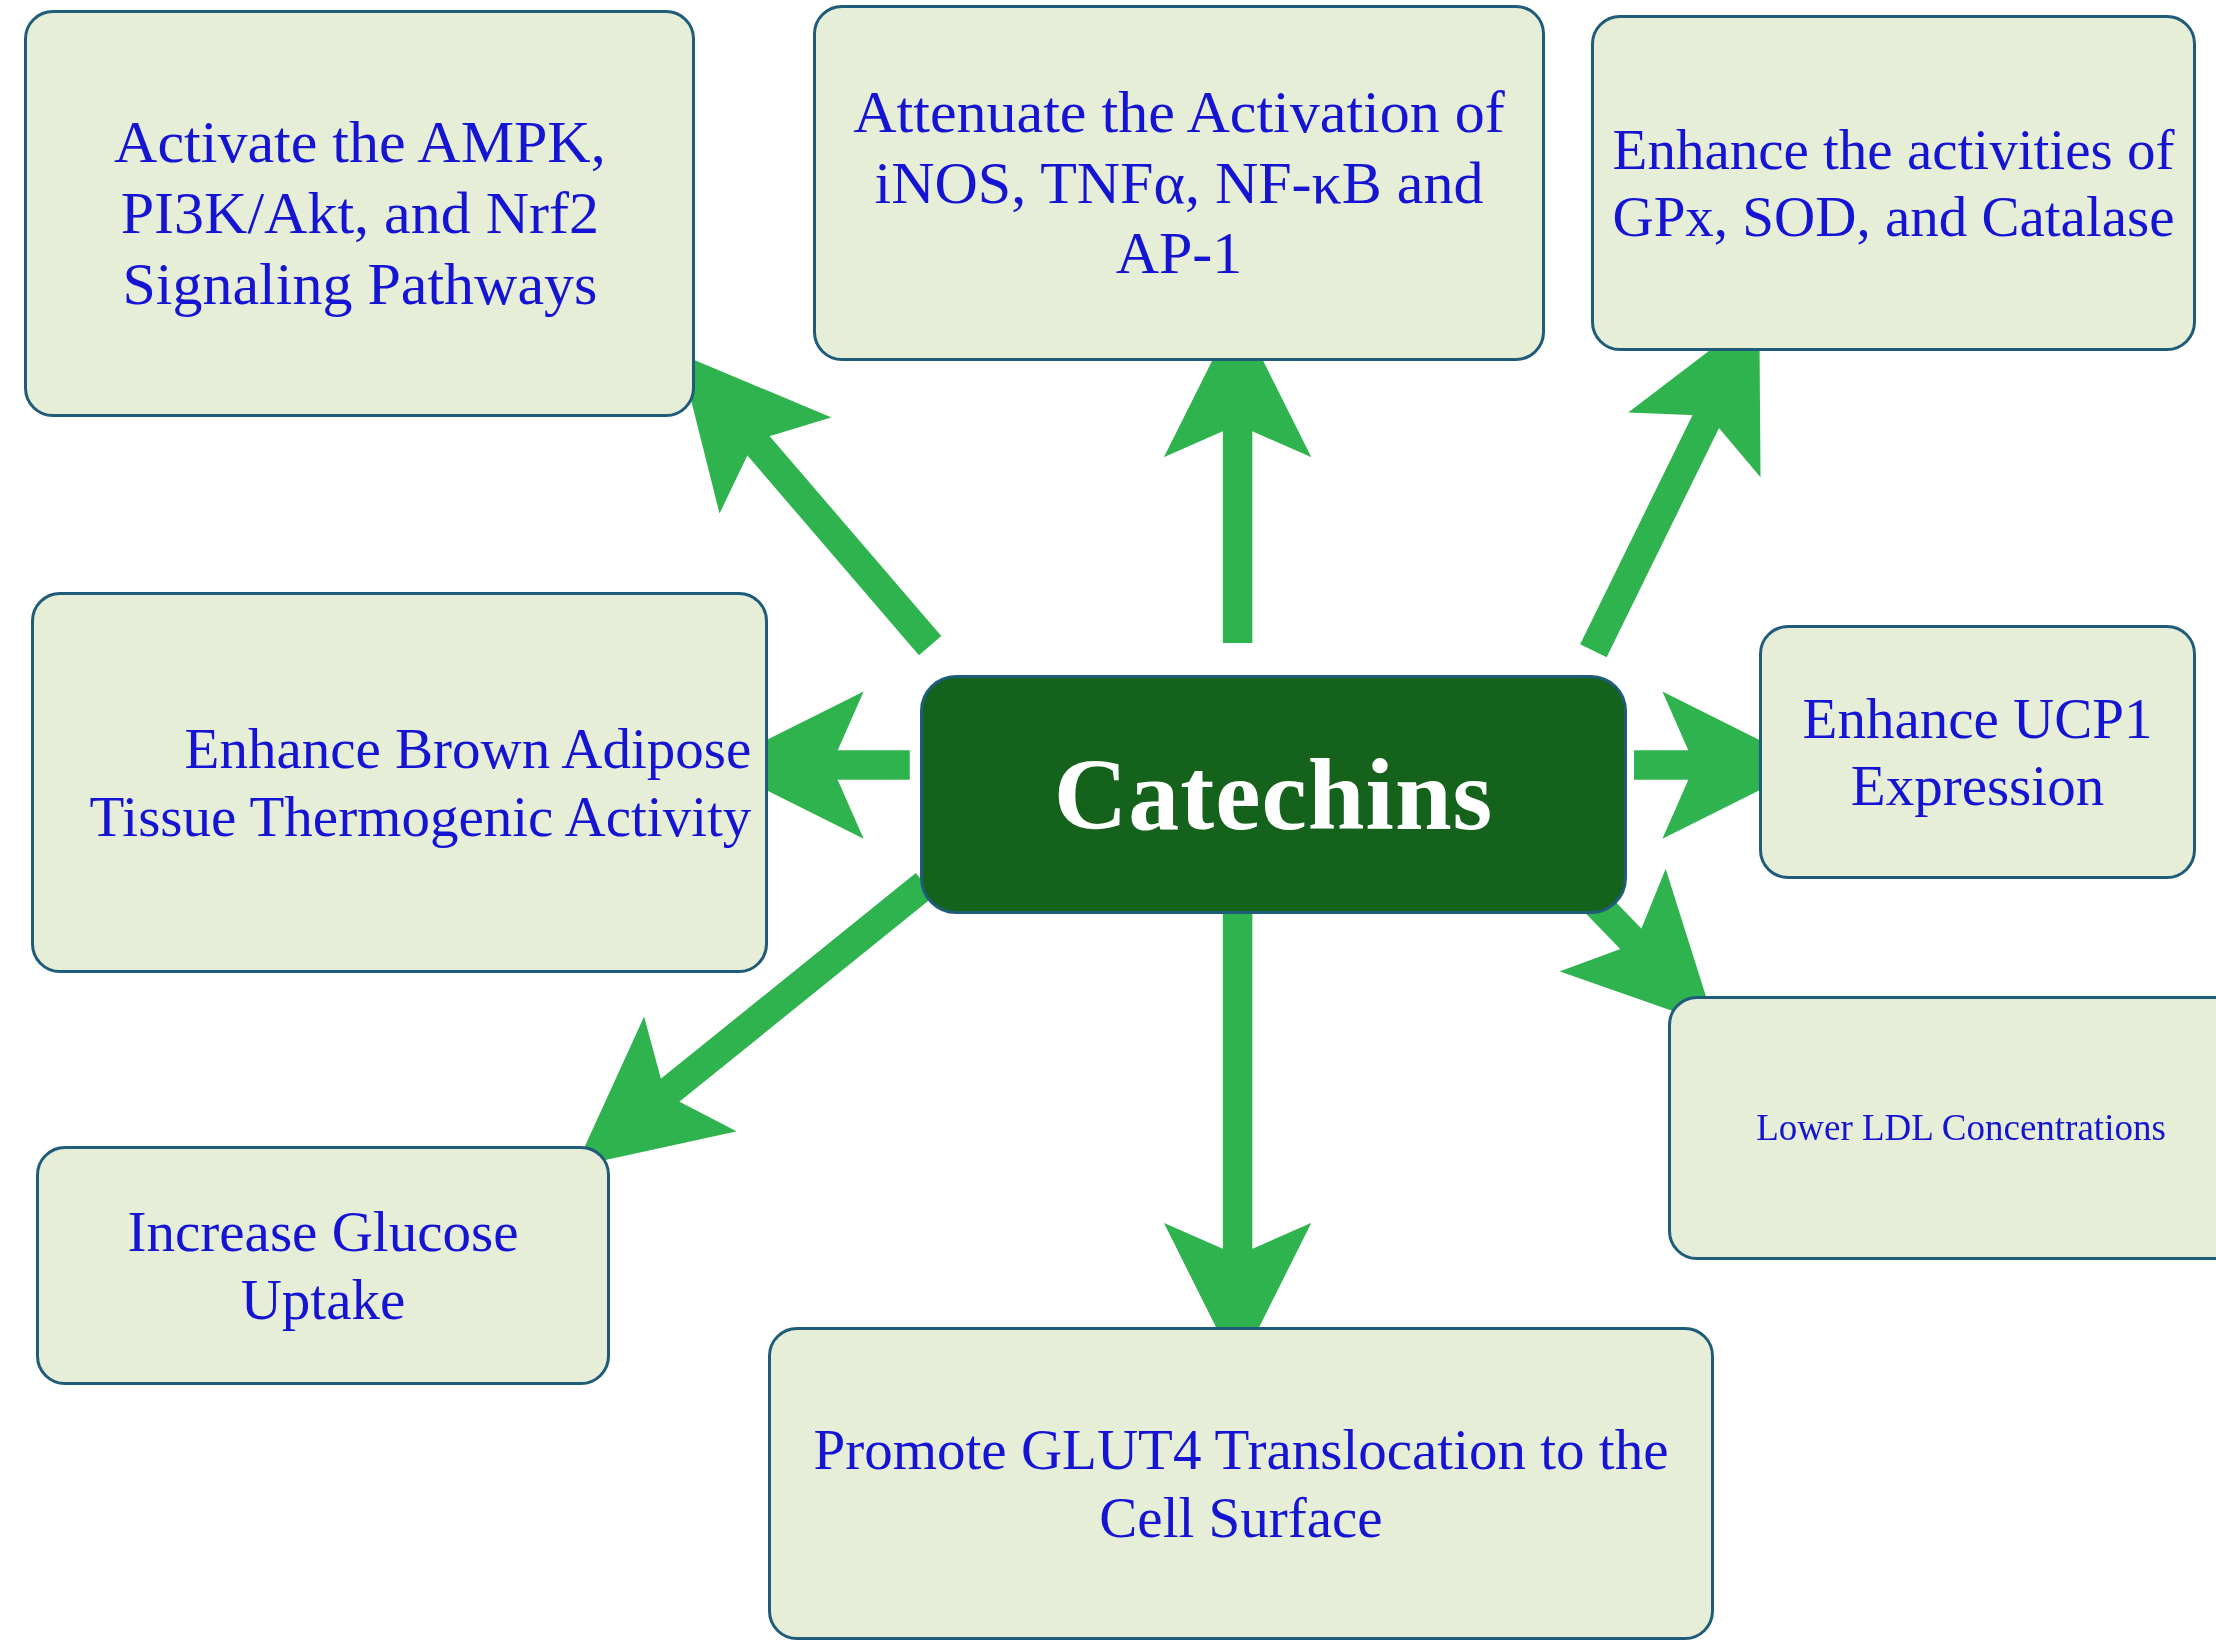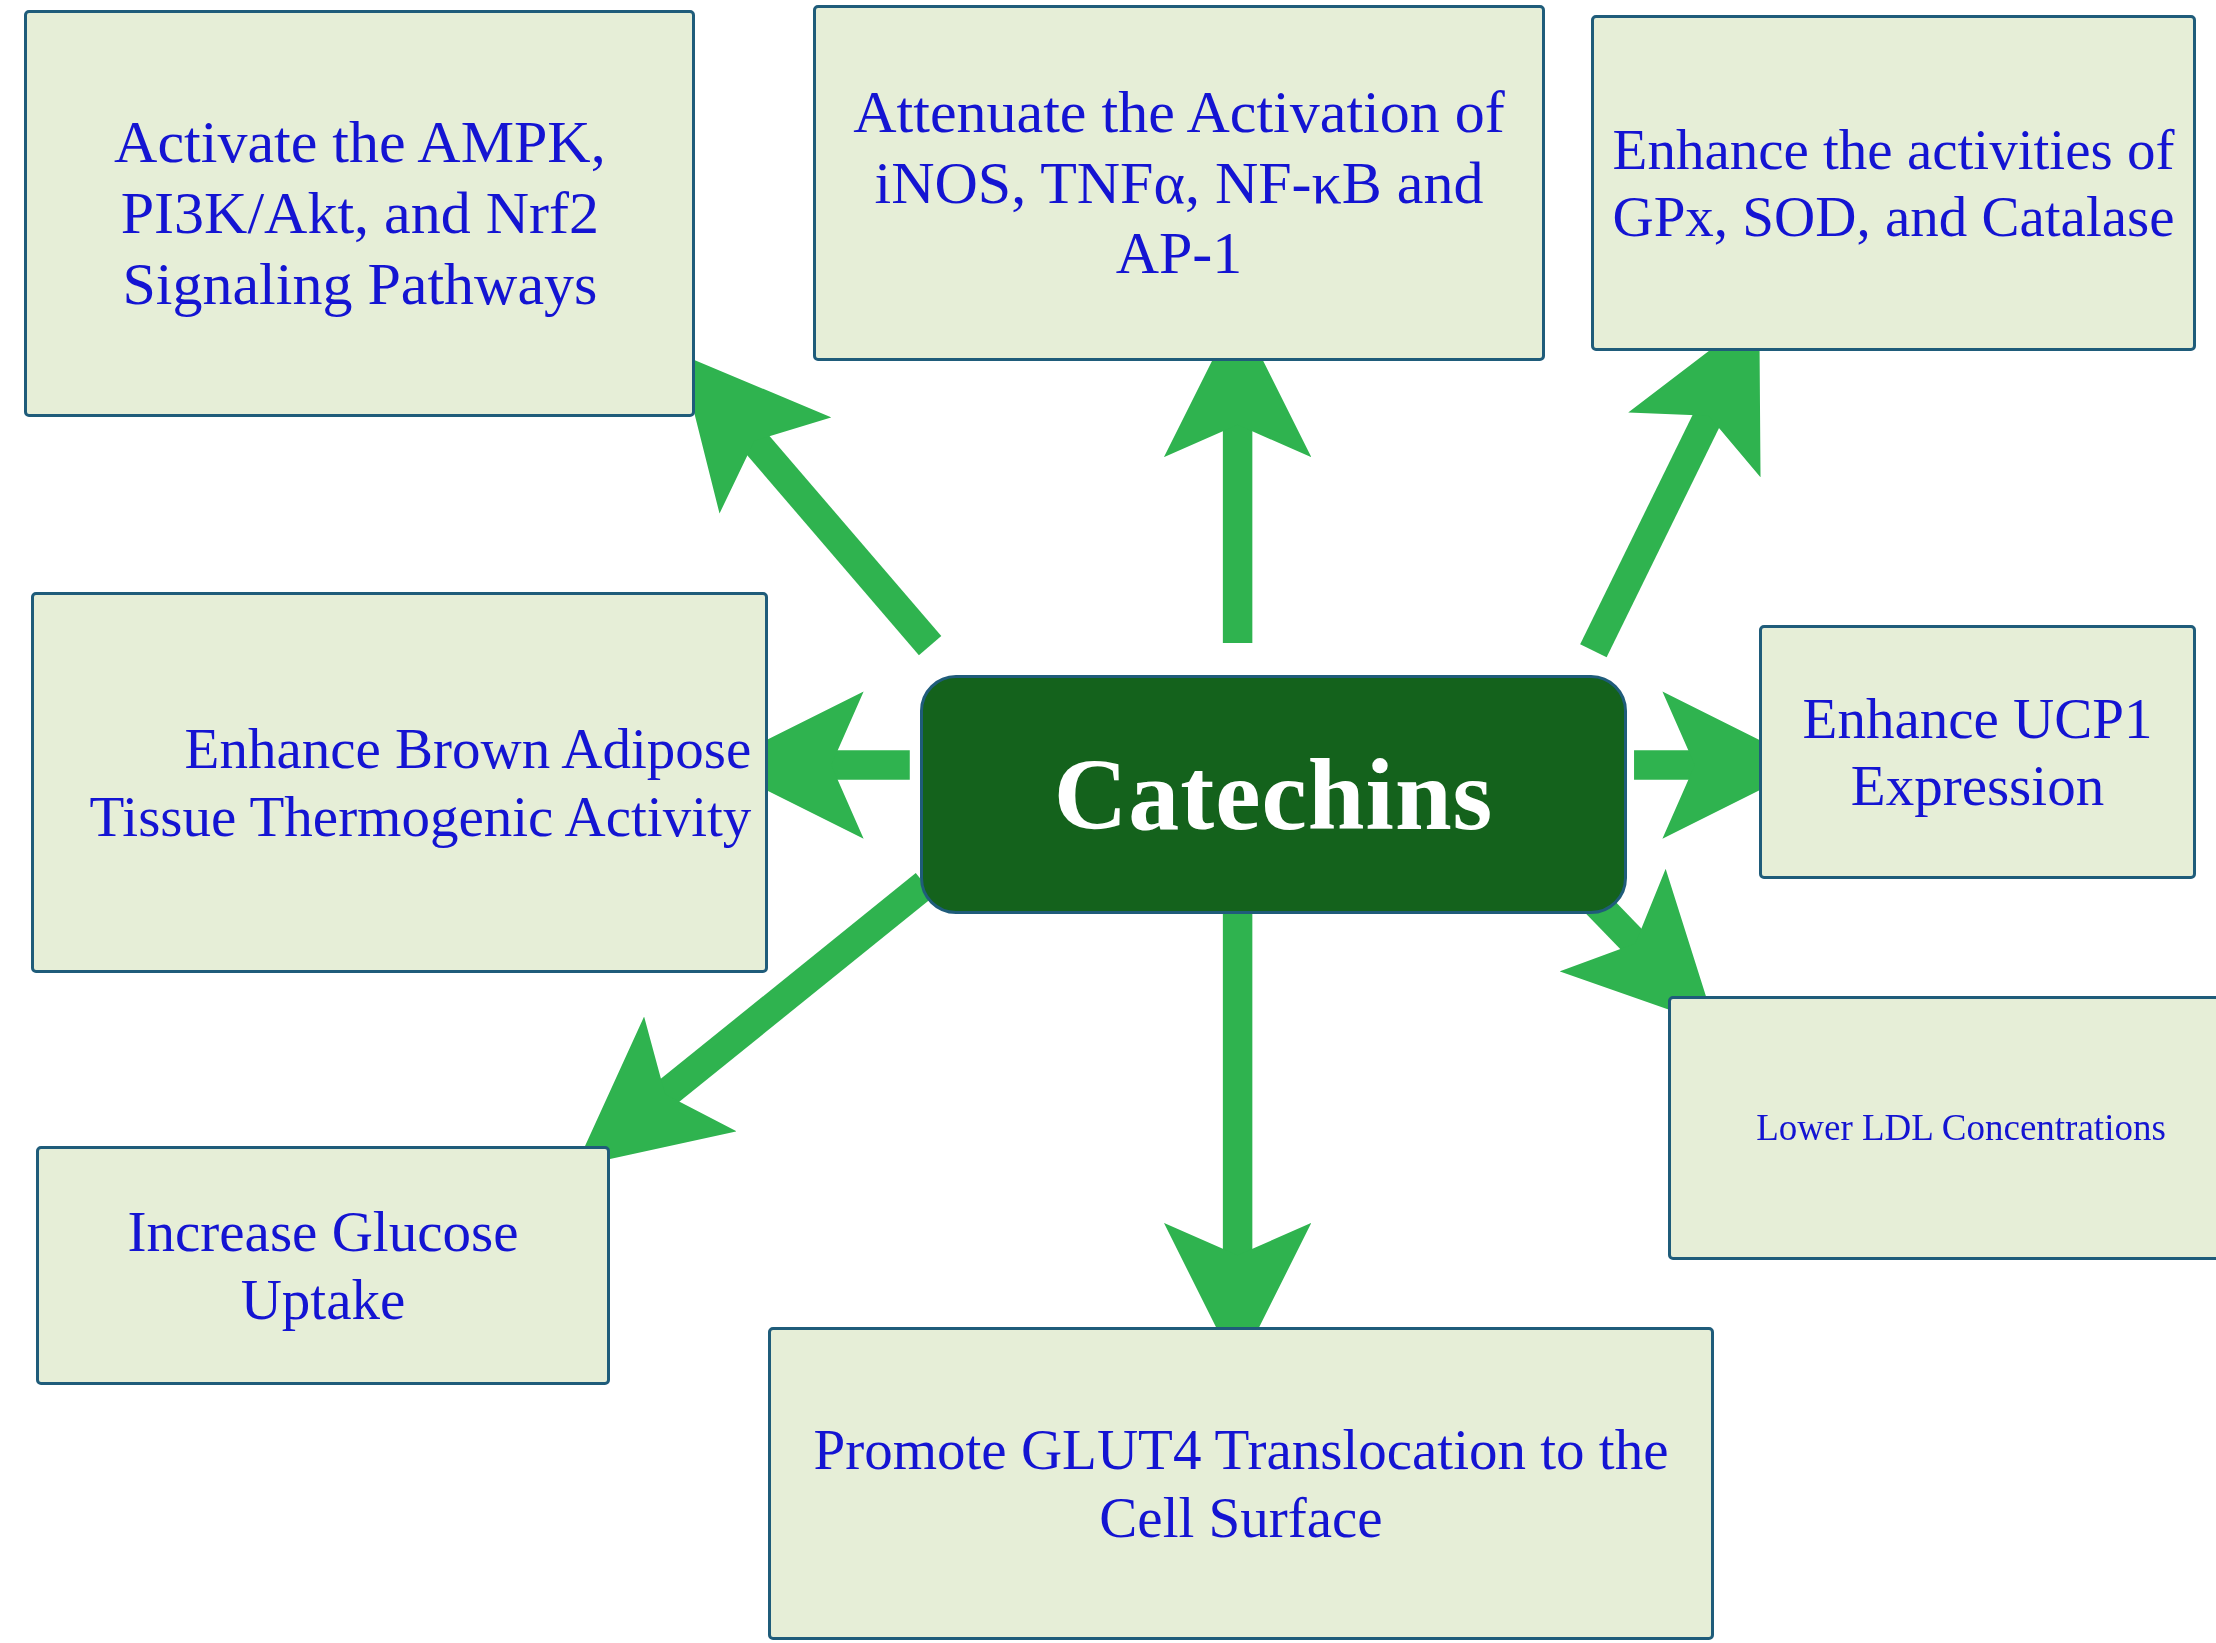--- a/index.html
+++ b/index.html
@@ -22,21 +22,21 @@
     left: 0;
     top: 0;
     width: 2216px;
     height: 1644px;
   }
   .node {
     position: absolute;
     box-sizing: border-box;
     background: #e6eed7;
     border: 3.6px solid #1f5c7a;
-    border-radius: 5px;
+    border-radius: 29px;
     color: #1414d2;
     display: flex;
     align-items: center;
     justify-content: center;
     text-align: center;
     line-height: 1.18;
     padding: 5.1px 13.2px;
   }
   .node span {
     display: block;

